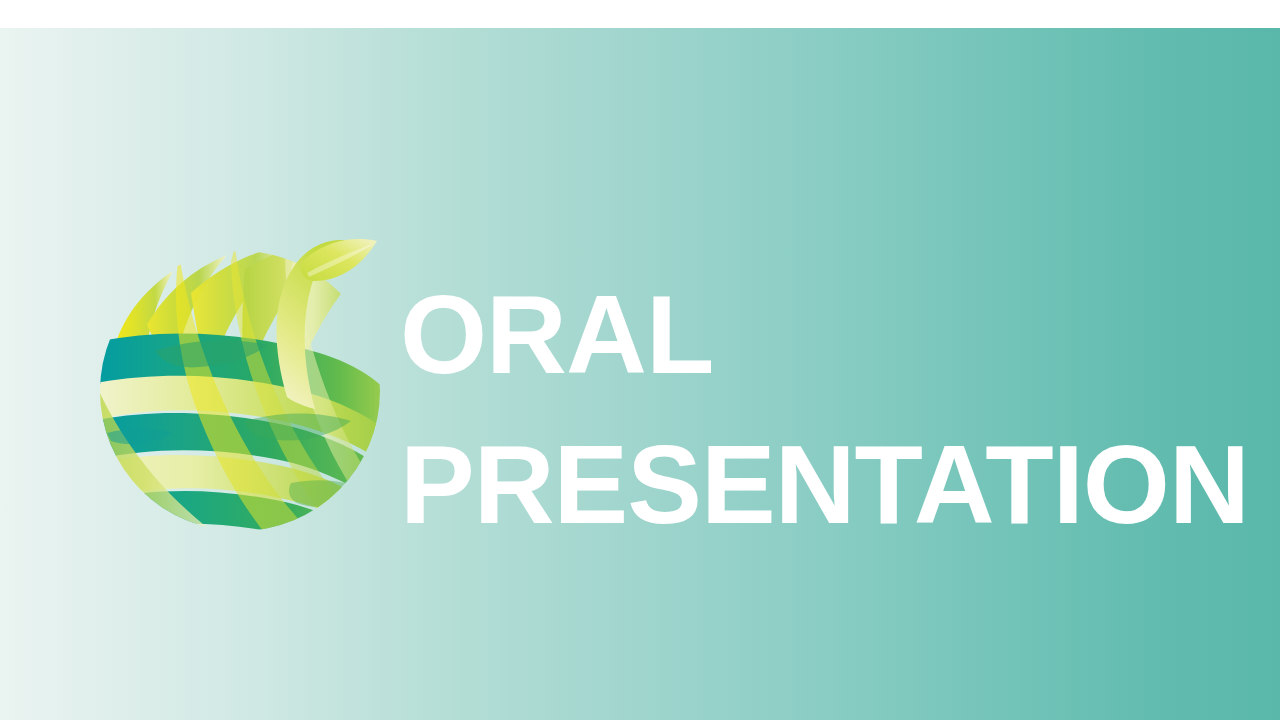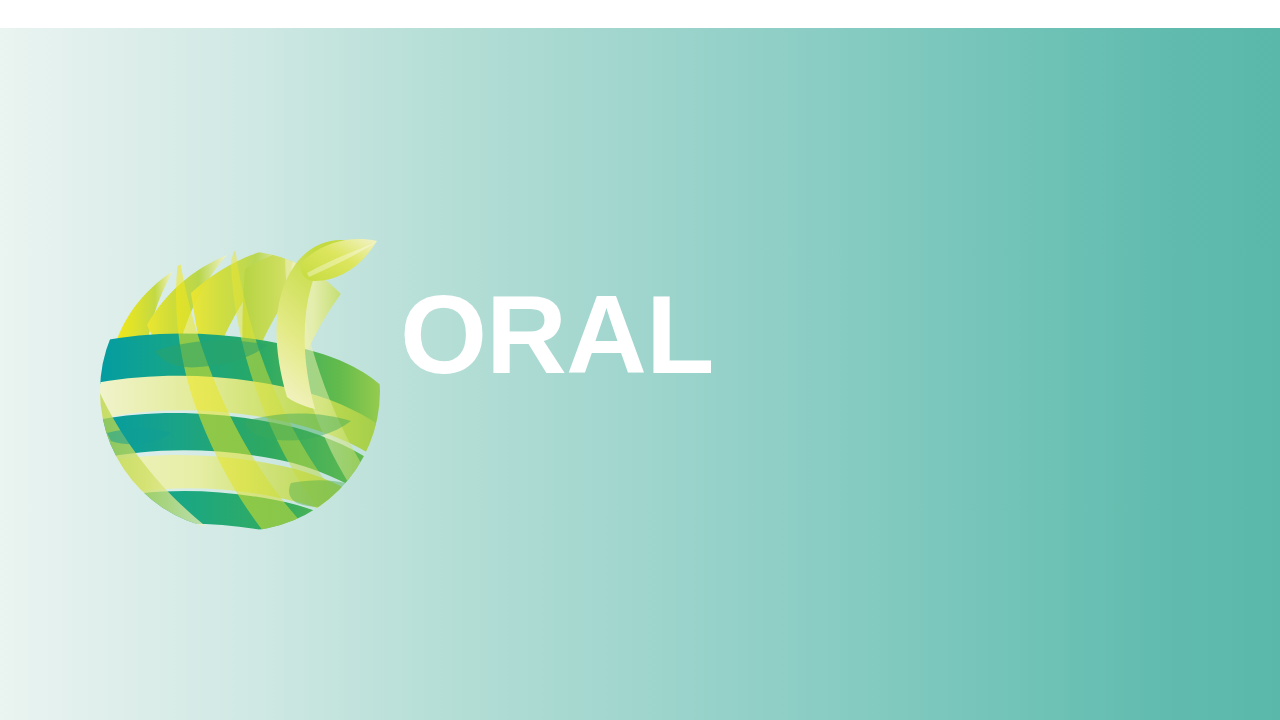--- a/index.html
+++ b/index.html
@@ -214,15 +214,16 @@
                  C 266 34 244 48 220 48
                  C 210 48 204 40 206 30 Z" fill="url(#gLeaf)"></path>
         <path d="M 212 40 C 234 28 258 18 280 10
                  C 258 24 236 34 214 44 Z" fill="#ffffff" opacity="0.35"></path>
       </g>
     </svg>
   </div>
 
   <div id="title-block">
     <div class="title-line">ORAL</div>
+    <div class="title-line">PRESENTATION</div>
   </div>
 
 </div>
 
 </body></html>

